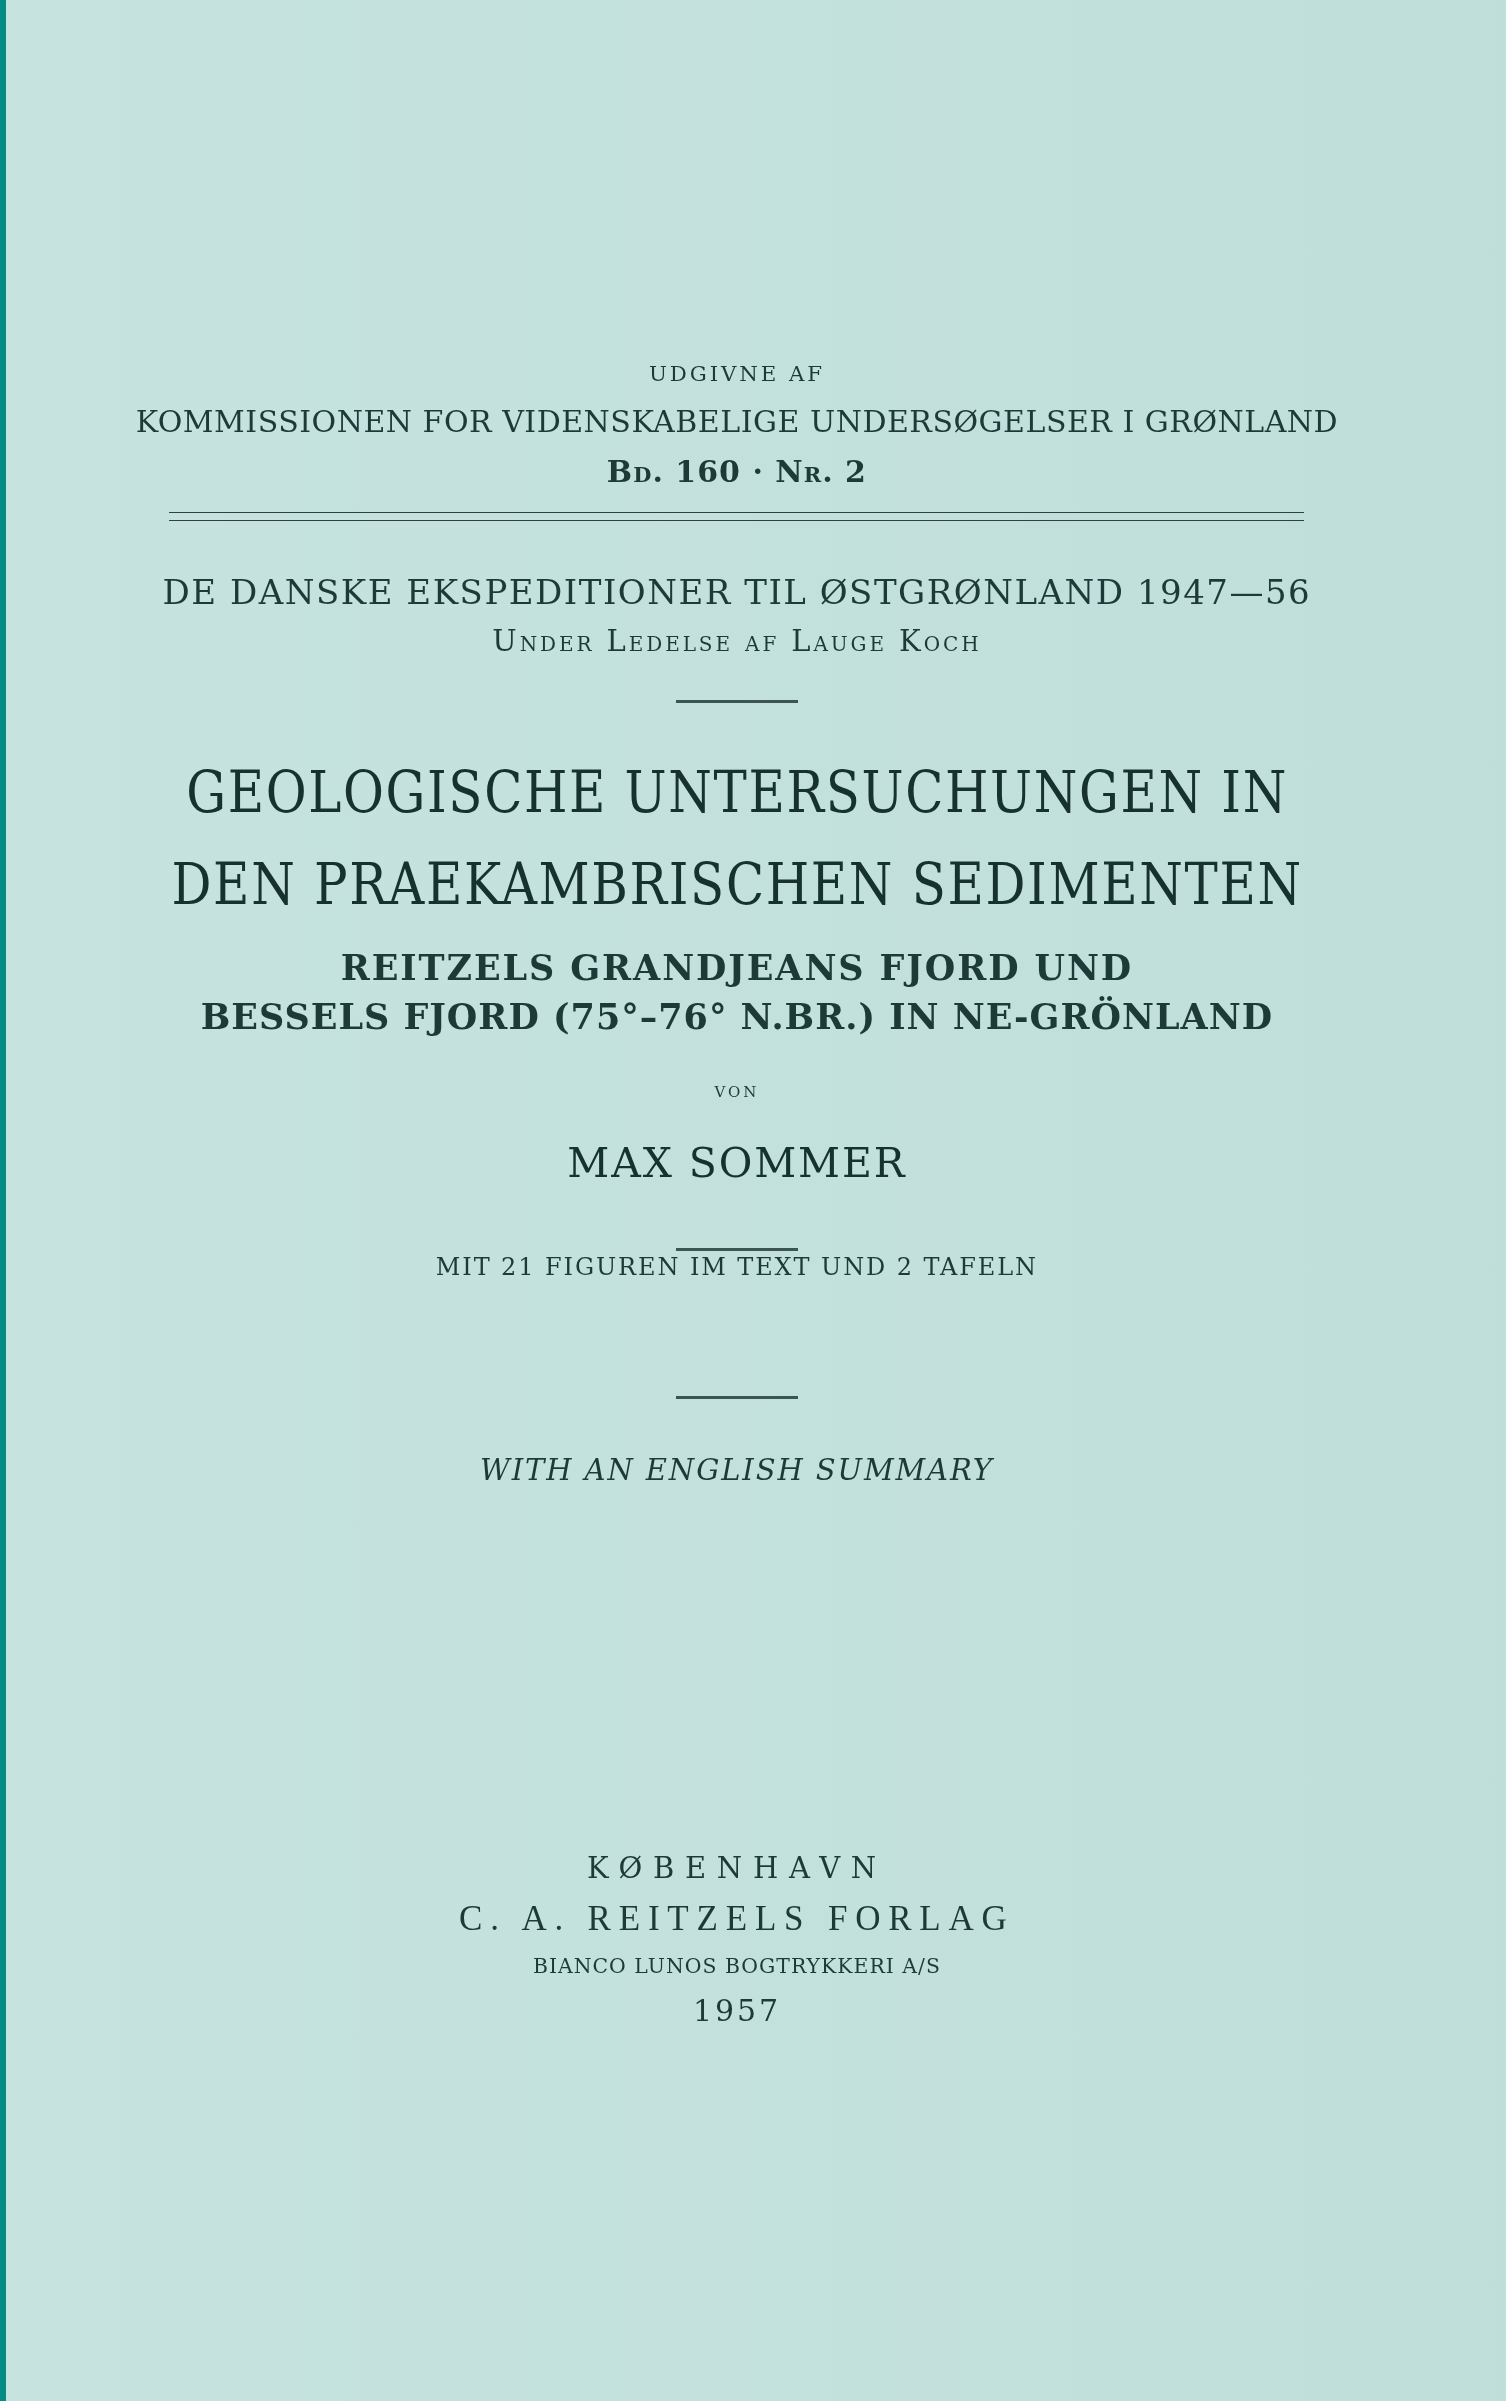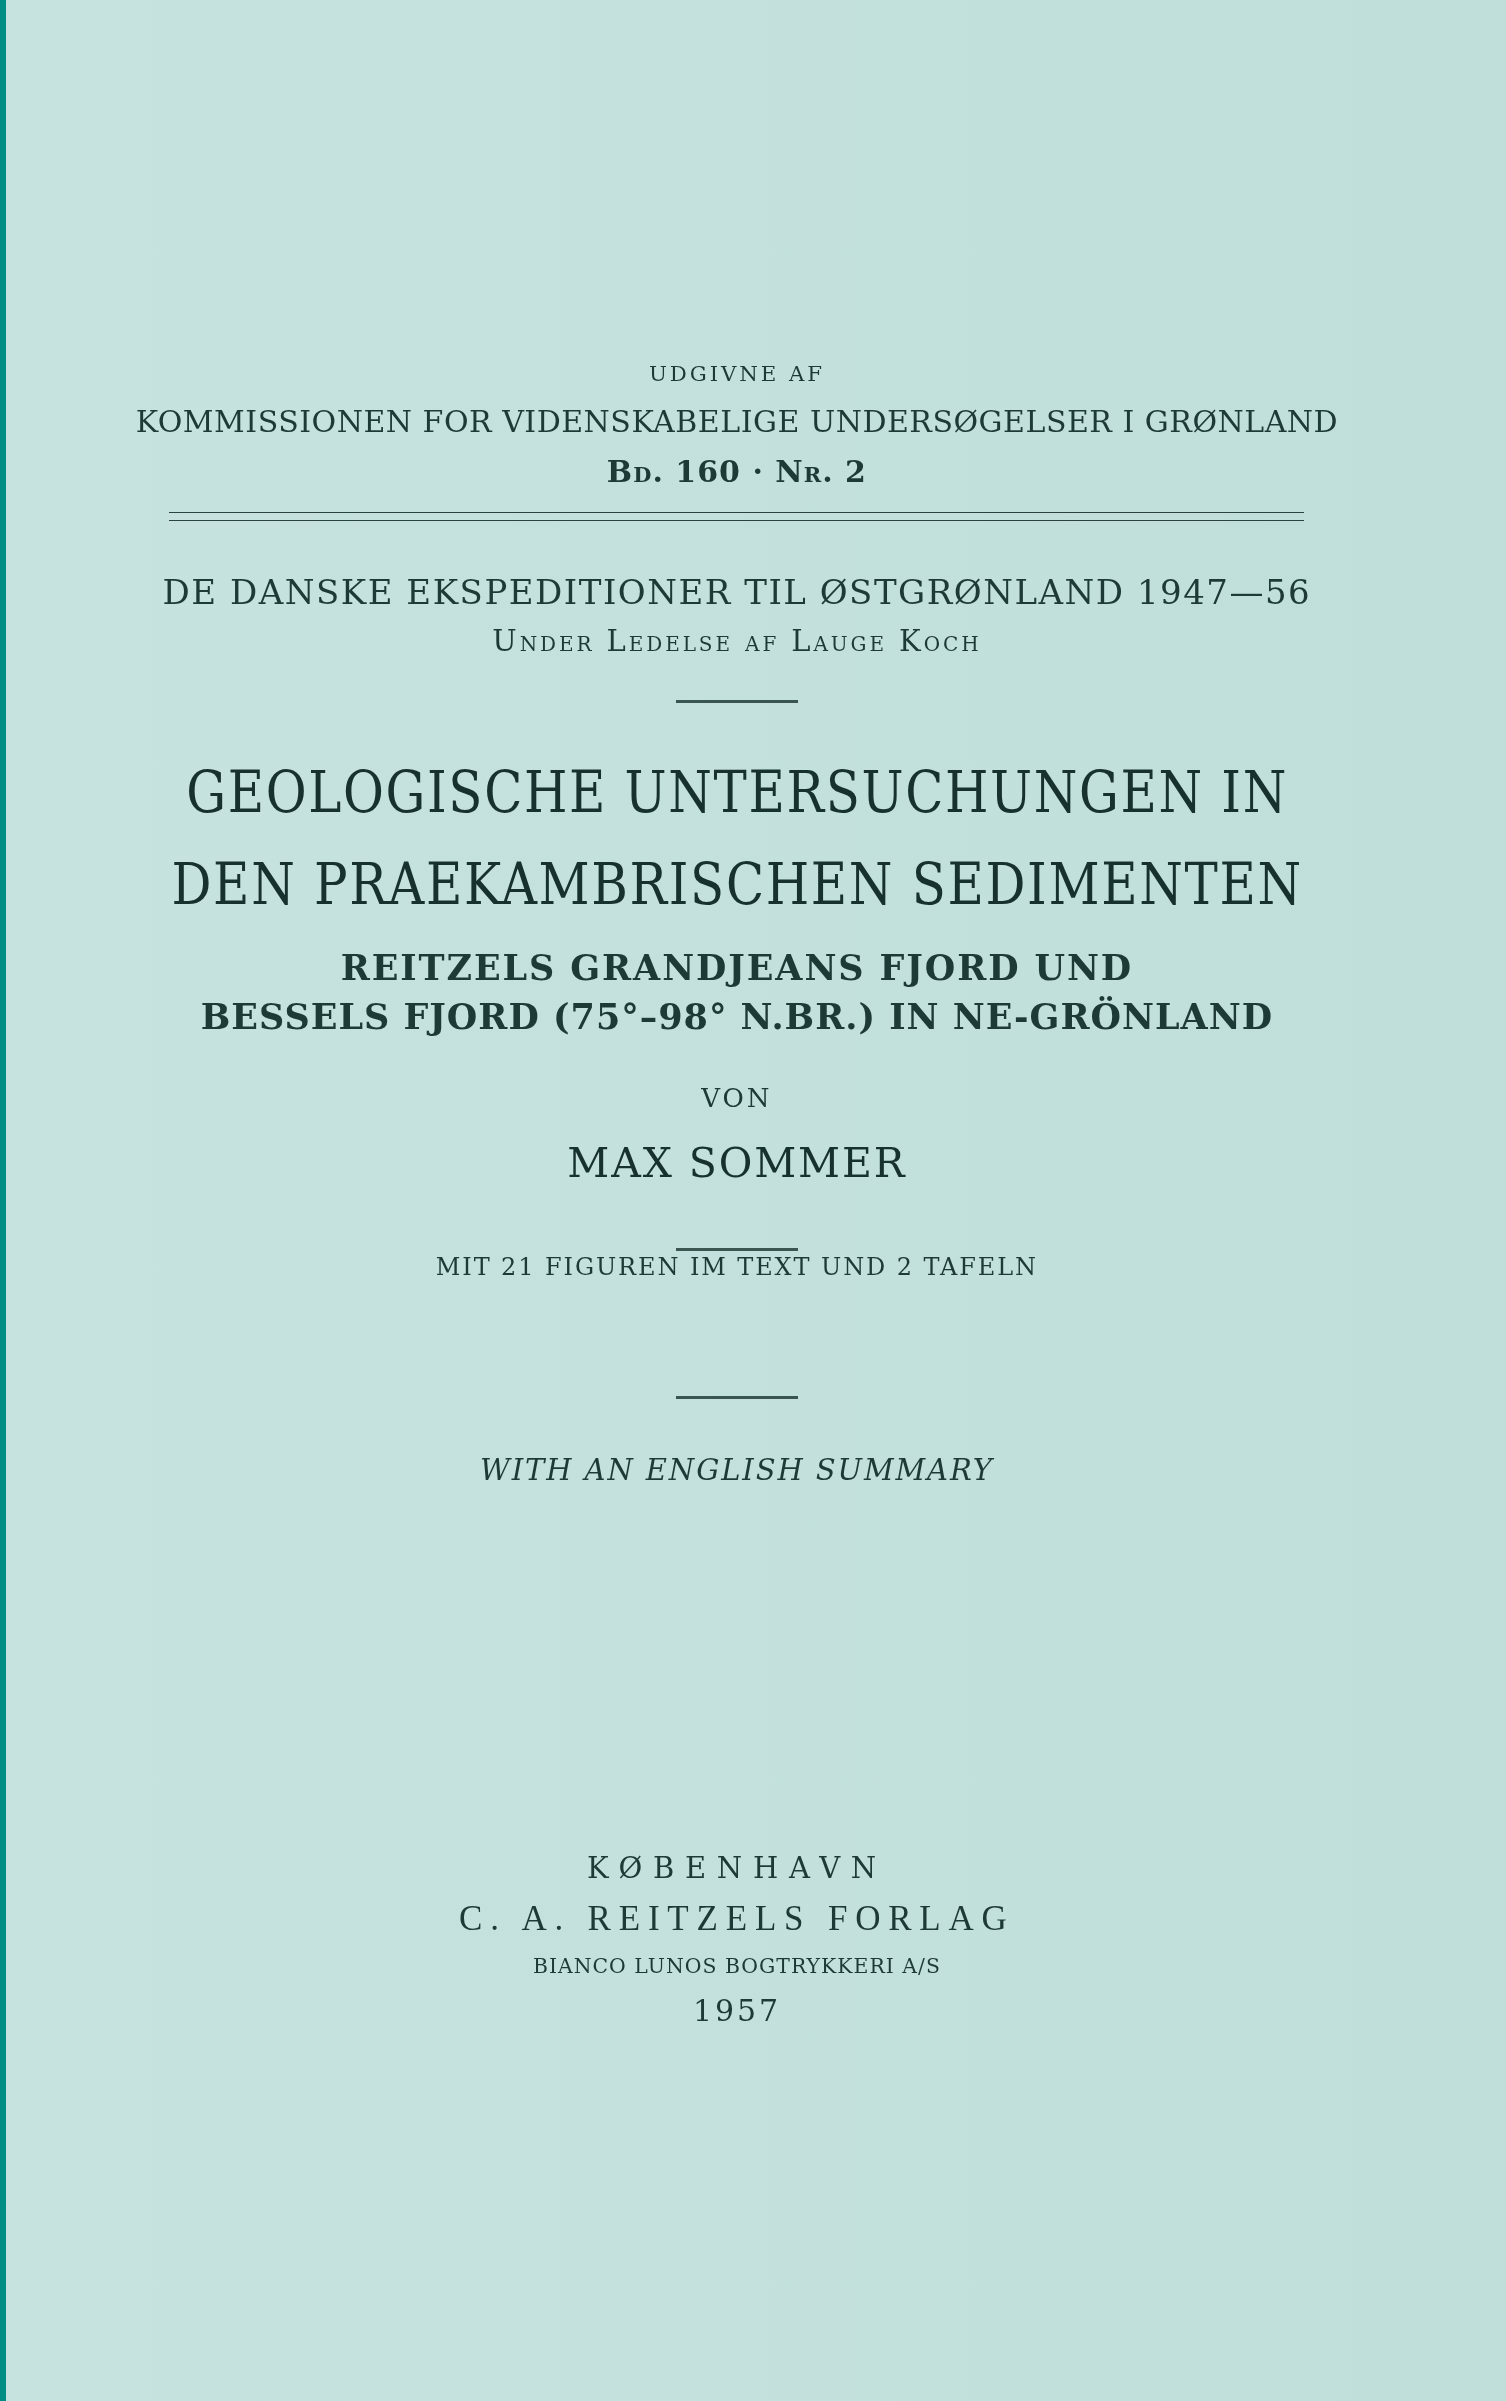--- a/index.html
+++ b/index.html
@@ -53,21 +53,21 @@
   .main-title {
     font-size:58px; letter-spacing:1.9px; font-weight:normal;
     transform:scaleX(0.86); transform-origin:50% 50%;
     color:var(--ink_dark,#17322e);
   }
   .main-title-1   { top:763px; }
   .main-title-2   { top:855px; }
   .subtitle-1     { top:950px;  font-size:35px; letter-spacing:1.9px; }
   .subtitle-2     { top:999px; font-size:35px; letter-spacing:1px; }
 
-  .byline         { top:1085px; font-size:26px; letter-spacing:2.9px; }
+  .byline         { top:1085px; font-size:15px; letter-spacing:2.9px; }
   .author-name    { top:1143px; font-size:41px; letter-spacing:1.9px; color:var(--ink_dark,#17322e); }
 
   .figures-note   { top:1255px; font-size:24px; letter-spacing:1.9px; }
   .summary-note   { top:1456px; font-size:29px; letter-spacing:1.9px; font-style:italic; }
 
   .imprint-city      { top:1854px; font-size:29px; letter-spacing:10.7px; }
   .imprint-publisher { top:1901px; font-size:35px; letter-spacing:7.8px; font-family:"Liberation Serif", serif; }
   .imprint-printer   { top:1956px; font-size:20.4px; letter-spacing:1px; }
   .imprint-year      { top:1996px; font-size:30px; letter-spacing:2.9px; }
 </style>
@@ -86,21 +86,21 @@
     <div class="double-rule"></div>
 
     <div class="line exp-series">DE DANSKE EKSPEDITIONER TIL ØSTGRØNLAND 1947—56</div>
     <div class="line exp-leader">Under Ledelse af Lauge Koch</div>
 
     <div class="rule rule-1"></div>
 
     <h1 class="line main-title main-title-1">GEOLOGISCHE UNTERSUCHUNGEN IN</h1>
     <h1 class="line main-title main-title-2">DEN PRAEKAMBRISCHEN SEDIMENTEN</h1>
     <h2 class="line subtitle-1">REITZELS GRANDJEANS FJORD UND</h2>
-    <h2 class="line subtitle-2">BESSELS FJORD (75°–98° N.BR.) IN NE-GRÖNLAND</h2>
+    <h2 class="line subtitle-2">BESSELS FJORD (75°–76° N.BR.) IN NE-GRÖNLAND</h2>
 
     <div class="line byline">VON</div>
     <div class="line author-name">MAX SOMMER</div>
 
     <div class="rule rule-2"></div>
 
     <div class="line figures-note">MIT 21 FIGUREN IM TEXT UND 2 TAFELN</div>
 
     <div class="rule rule-3"></div>
 

